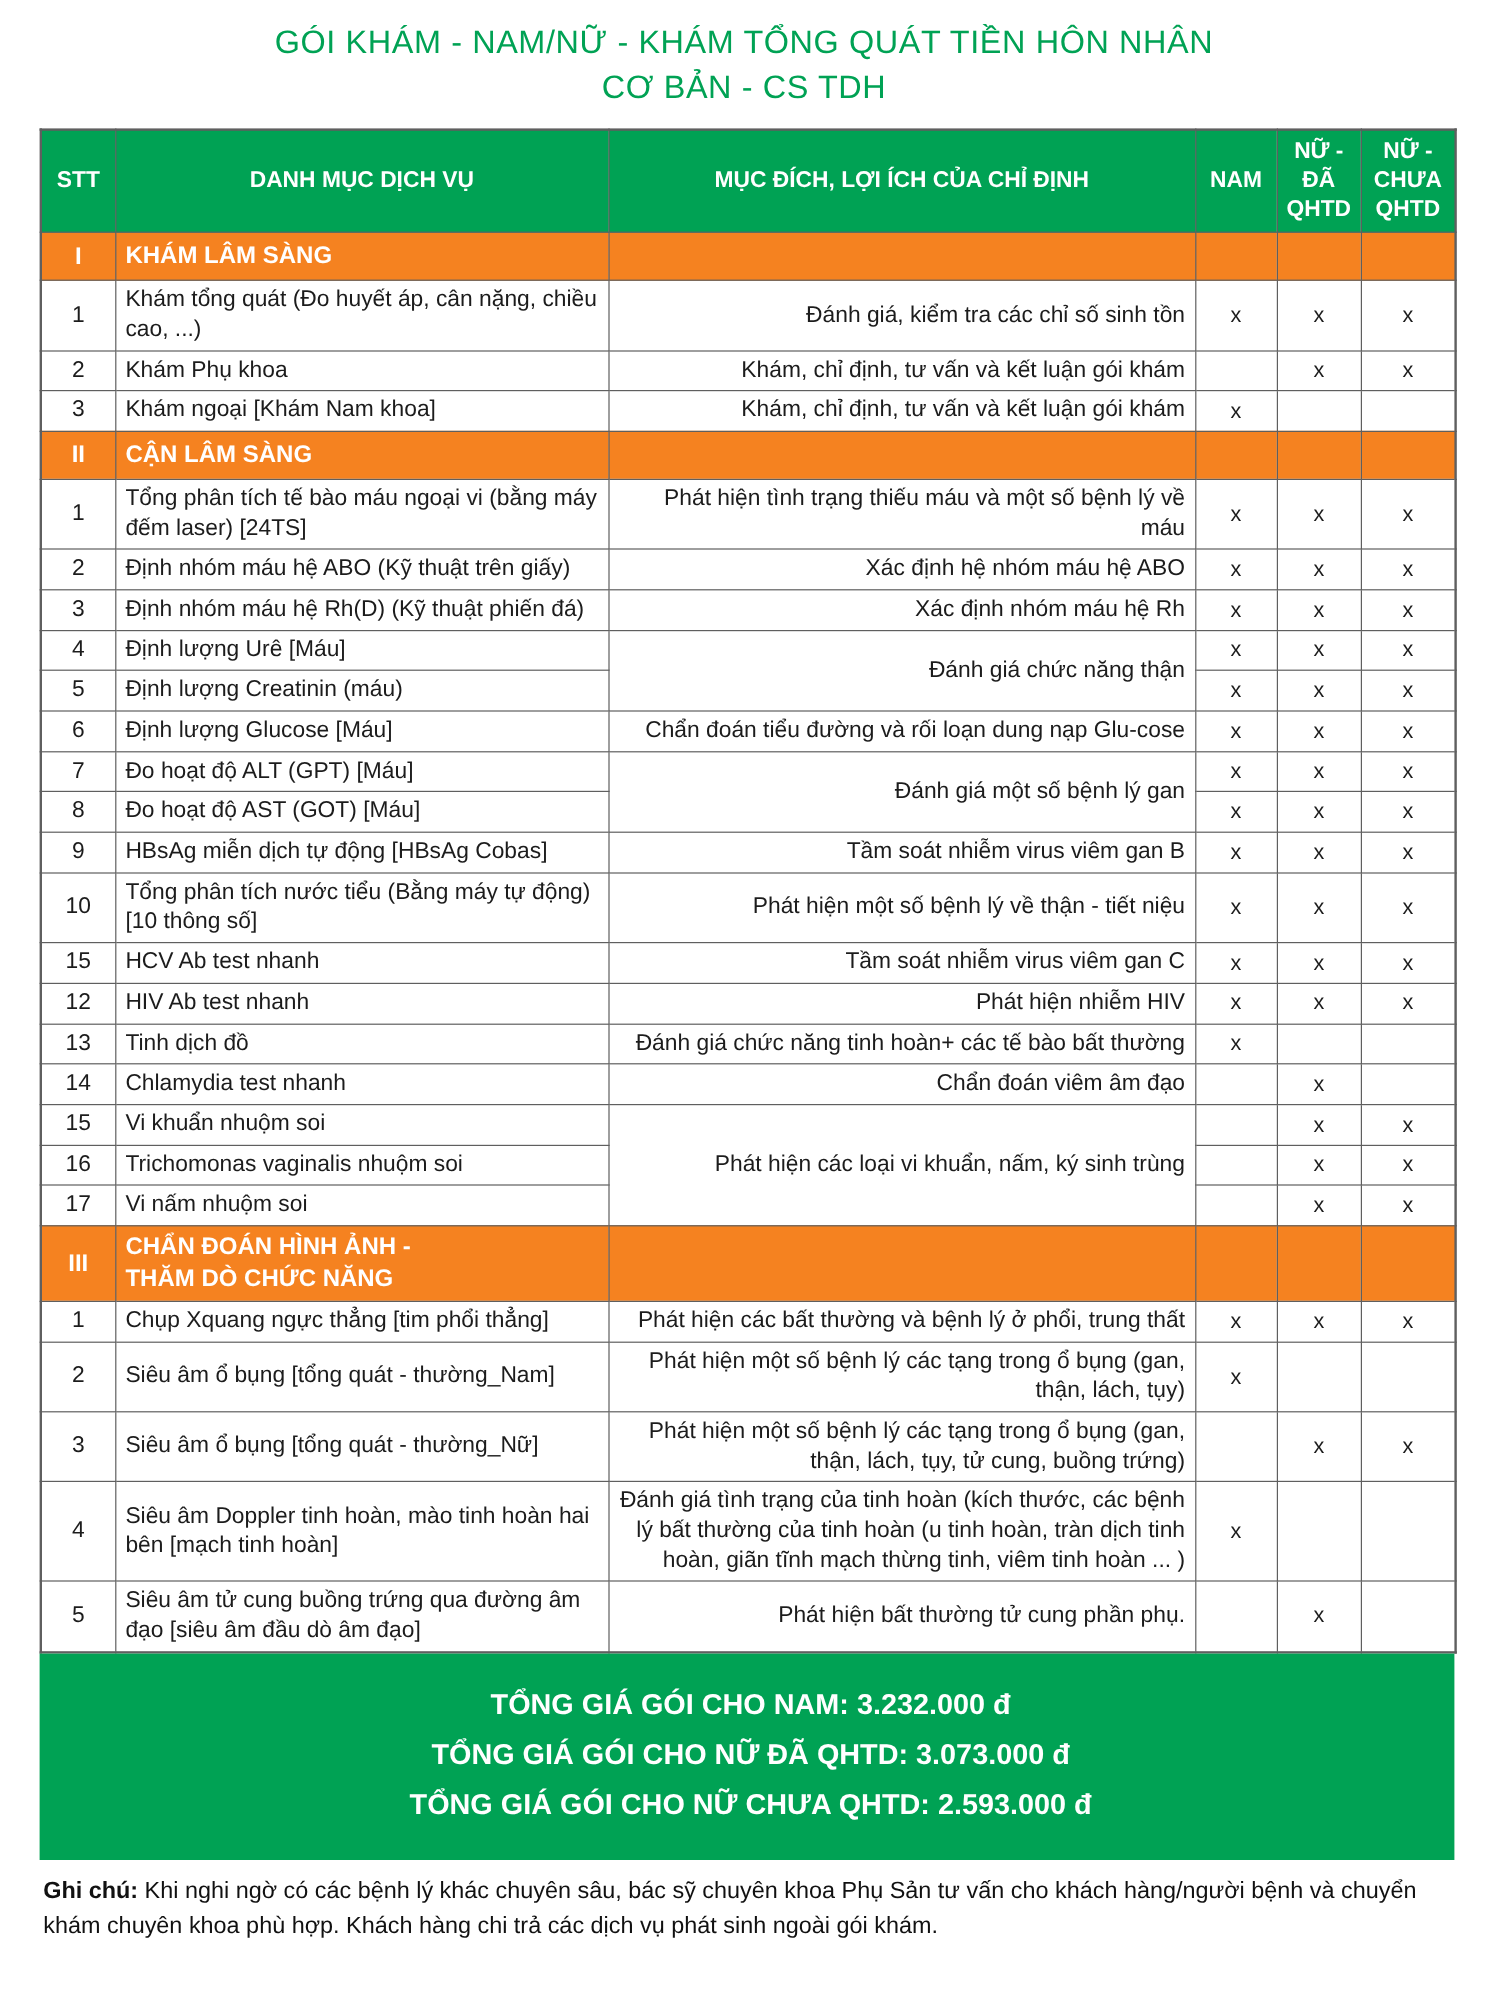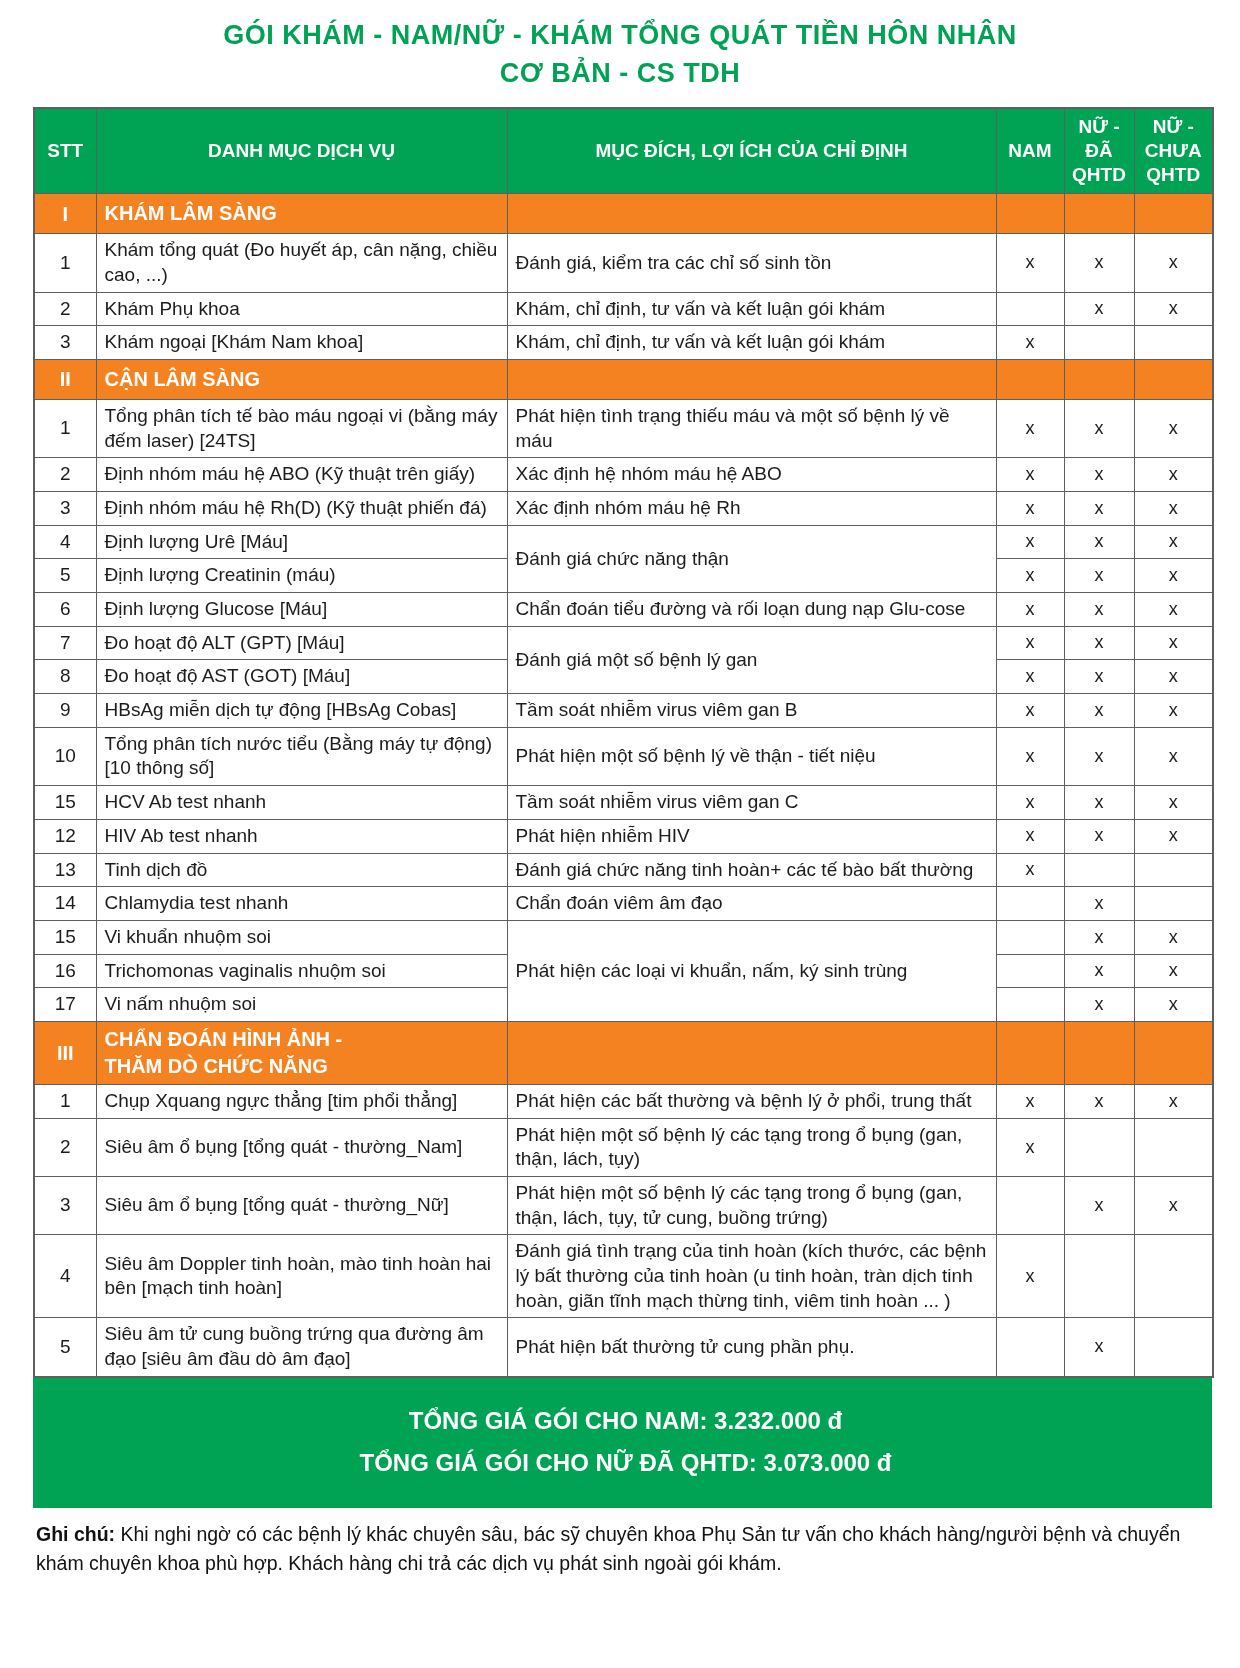--- a/index.html
+++ b/index.html
@@ -2,34 +2,34 @@
 <html lang="vi" style="--green: #00A254; --orange: #F58220; --grid: #5f5f5f;"><head>
 <meta charset="utf-8">
 <style>
   :root { --green:#00A254; --orange:#F58220; --grid:#5f5f5f; --ink:#1c1c1c; }
   * { box-sizing: border-box; }
   html,body { margin:0; padding:0; background:#ffffff; }
   body { font-family:"Liberation Sans", sans-serif; color:var(--ink); }
   .page { width:1240px; height:1668px; overflow:hidden; background:#fff; position:relative; }
 
   .title { text-align:center; padding-top:16px; color:var(--green);
-           font-weight:bold; font-size:27px; line-height:1.42; letter-spacing:0.5px; }
+           font-weight:normal; font-size:27px; line-height:1.42; letter-spacing:0.5px; }
 
   table.pkg { border-collapse:collapse; table-layout:fixed; width:1179px;
               margin:14px 0 0 33px; font-size:19px; }
   table.pkg, table.pkg td, table.pkg th { border:1px solid var(--grid); }
   table.pkg { border-width:2px; }
 
   thead th { background:var(--green); color:#fff; font-weight:bold; font-size:19px;
              height:86px; vertical-align:middle; text-align:center; padding:4px 1px; line-height:1.25; }
 
   td { vertical-align:middle; padding:4px 8px; line-height:1.3; }
   td.num { text-align:center; padding:4px 2px; }
   td.svc { text-align:left; }
-  td.pur { text-align:left;margin-top:34px; }
+  td.pur { text-align:right;margin-top:34px; }
   td.chk { text-align:center; font-size:18px; padding:4px 2px; }
 
   tr.section-row td { background:var(--orange); color:#fff; font-weight:bold;
                       font-size:20px; height:40px; }
   td.sec-num { text-align:center; }
   td.sec-title { white-space:pre-line; line-height:1.35; }
 
   tr.service-row td { height:33px; }
 
   .footer { width:1179px; margin:0 0 0 33px; background:var(--green); color:#fff;
@@ -289,19 +289,20 @@
           <td class="chk"></td>
           <td class="chk">x</td>
           <td class="chk"></td>
         </tr>
       </tbody>
   </table>
 
   <div class="footer">
       <div class="footer-line">TỔNG GIÁ GÓI CHO NAM: 3.232.000 đ</div>
       <div class="footer-line">TỔNG GIÁ GÓI CHO NỮ ĐÃ QHTD: 3.073.000 đ</div>
+      <div class="footer-line">TỔNG GIÁ GÓI CHO NỮ CHƯA QHTD: 2.593.000 đ</div>
     </div>
 
   <div class="note">
     <span class="note-label">Ghi chú:</span><span> Khi nghi ngờ có các bệnh lý khác chuyên sâu, bác sỹ chuyên khoa Phụ Sản tư vấn cho khách hàng/người bệnh và chuyển khám chuyên khoa phù hợp. Khách hàng chi trả các dịch vụ phát sinh ngoài gói khám.</span>
   </div>
 
 </div>
 
 </body></html>

